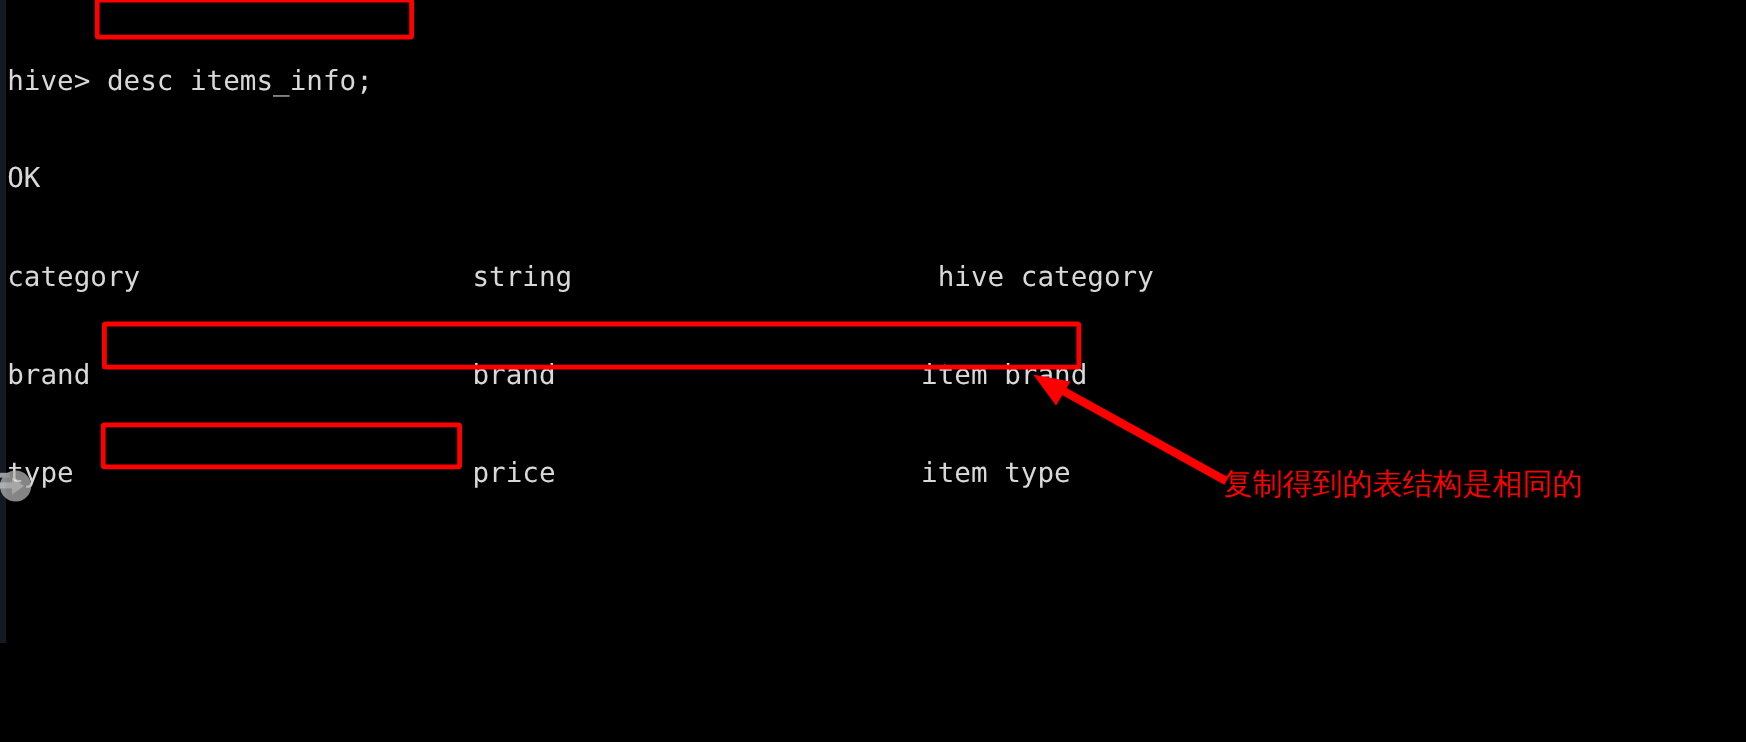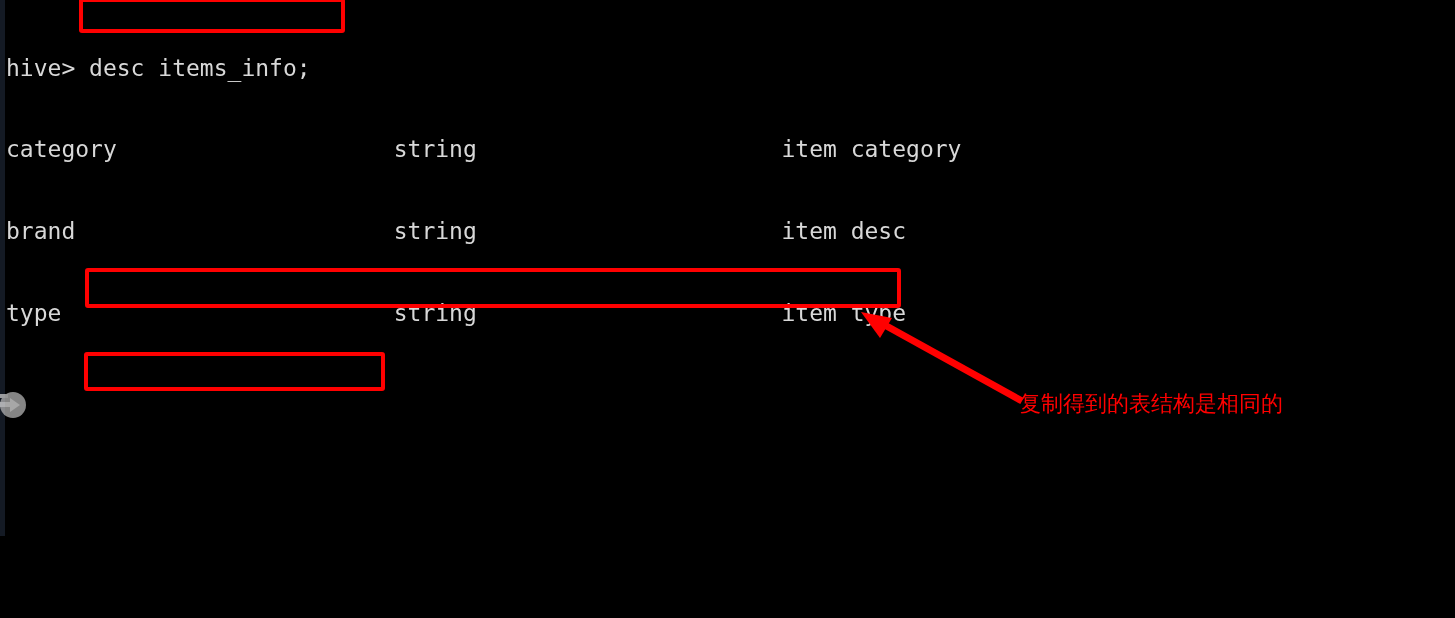--- a/index.html
+++ b/index.html
@@ -67,21 +67,21 @@
     height: 115px;
     z-index: 9;
     pointer-events: none;
   }
   #annotation-note {
     position: absolute;
     left: 1019px;
     top: 385px;
     color: #ff0000;
     font-family: "DejaVu Sans", "Liberation Sans", sans-serif;
-    font-size: 22px;
+    font-size: 25px;
     line-height: 38px;
     font-weight: 400;
     white-space: nowrap;
     z-index: 9;
   }
   
   #scroll-cursor-icon {
     position: absolute;
     left: -6px;
     top: 390px;
@@ -94,23 +94,24 @@
 </style>
 </head>
 <body>
 
 <div id="screen">
 
   <div id="left-edge-strip"></div>
 
   <div id="terminal-text">
     <div class="line">hive&gt; desc items_info;</div>
-    <div class="line">category                    string                      item category</div>
-    <div class="line">brand                       string                      item desc</div>
-    <div class="line">type                        string                      item type</div>
+    <div class="line">OK</div>
+    <div class="line">category                    string                      hive category</div>
+    <div class="line">brand                       brand                      item brand</div>
+    <div class="line">type                        price                      item type</div>
     
     
     
     
     
     
     
     
     
     

